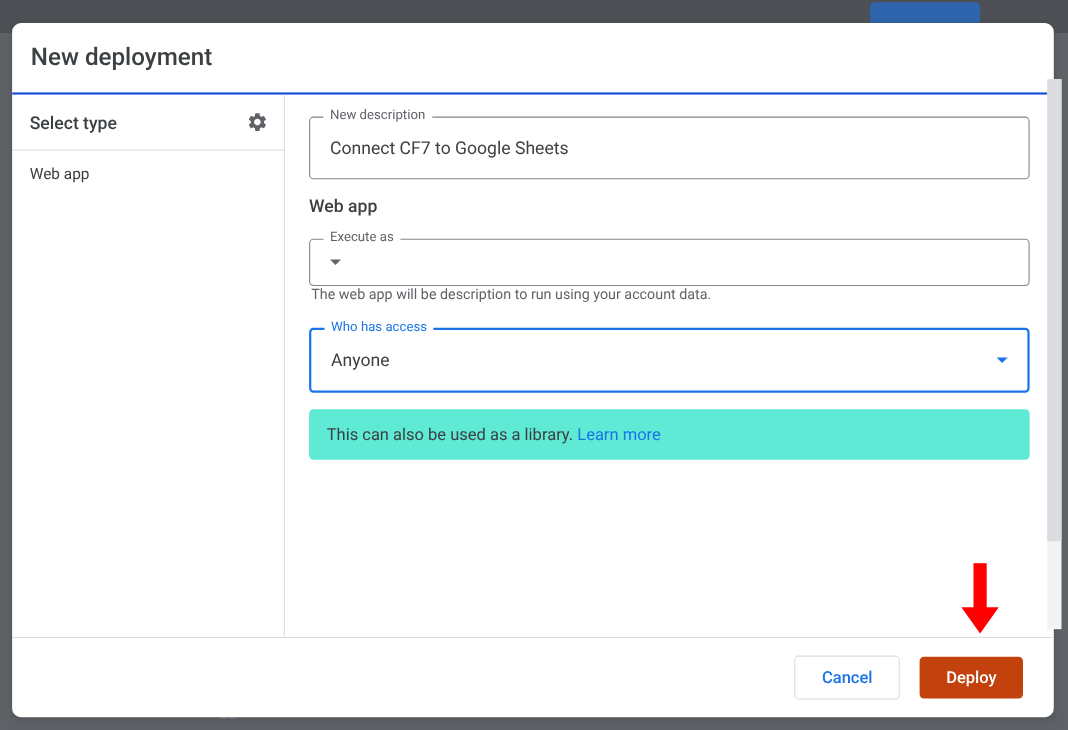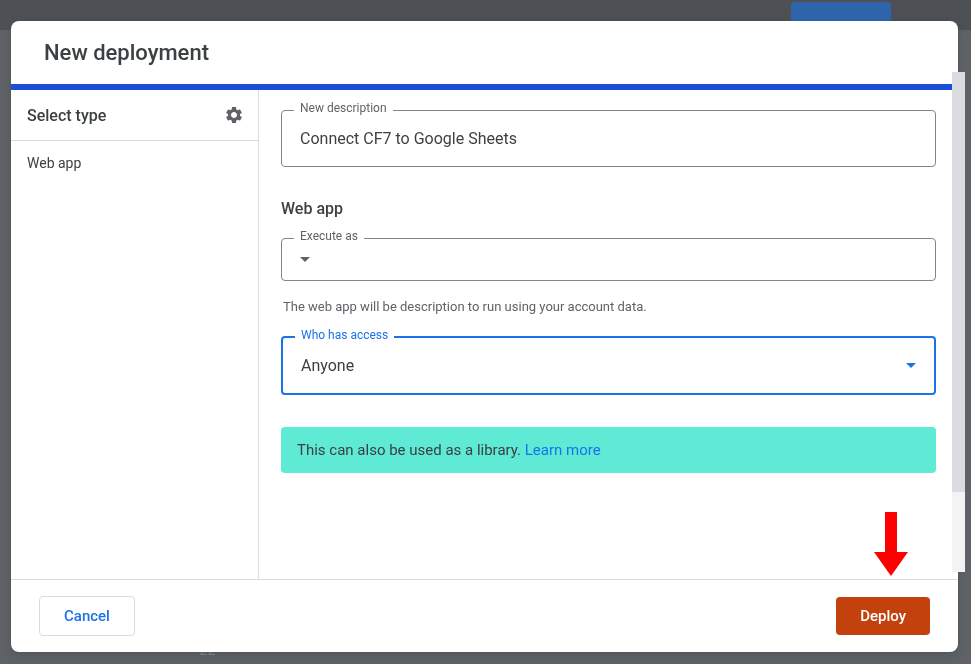--- a/index.html
+++ b/index.html
@@ -61,22 +61,22 @@
       width: 947px;
       height: 631px;
       background: #fff;
       border-radius: 8px;
       box-shadow: 0 1px 3px rgba(60,64,67,.3), 0 4px 8px 3px rgba(60,64,67,.15);
       display: flex;
       flex-direction: column;
       overflow: hidden;
     }
     .dialog-header {
-      padding: 19px 33px;
-      border-bottom: 6px solid #1d4ed8;
+      padding: 19px 17px;
+      border-bottom: 2px solid #1d4ed8;
     }
     .dialog-title {
       font-size: 22px;
       font-weight: 500;
       color: #3c4043;
     }
     .dialog-body {
       flex: 1;
       display: flex;
       min-height: 0;
@@ -142,21 +142,21 @@
     }
     .main-content {
       flex: 1;
       padding: 20px 22px 20px 22px;
       overflow-y: auto;
     }
     .material-field {
       position: relative;
       border: 1px solid #80868b;
       border-radius: 4px;
-      margin-bottom: 32px;
+      margin-bottom: 15px;
     }
     .material-field.active {
       border: 2px solid #1a73e8;
     }
     .field-legend {
       position: absolute;
       top: -10px;
       left: 12px;
       background: #fff;
       padding: 0 6px;
@@ -217,21 +217,21 @@
       font-size: 15px;
       color: #3c4043;
       margin-top: 10px;
     }
     .info-banner .link {
       color: #1a73e8;
       cursor: pointer;
     }
     .dialog-footer {
       display: flex;
-      justify-content: space-between;
+      justify-content: flex-end;
       align-items: center;
       gap: 18px;
       padding: 16px 28px;
       border-top: 1px solid #dadce0;
     }
     .btn {
       padding: 10px 24px;
       font-size: 15px;
       font-weight: 500;
       border-radius: 4px;

